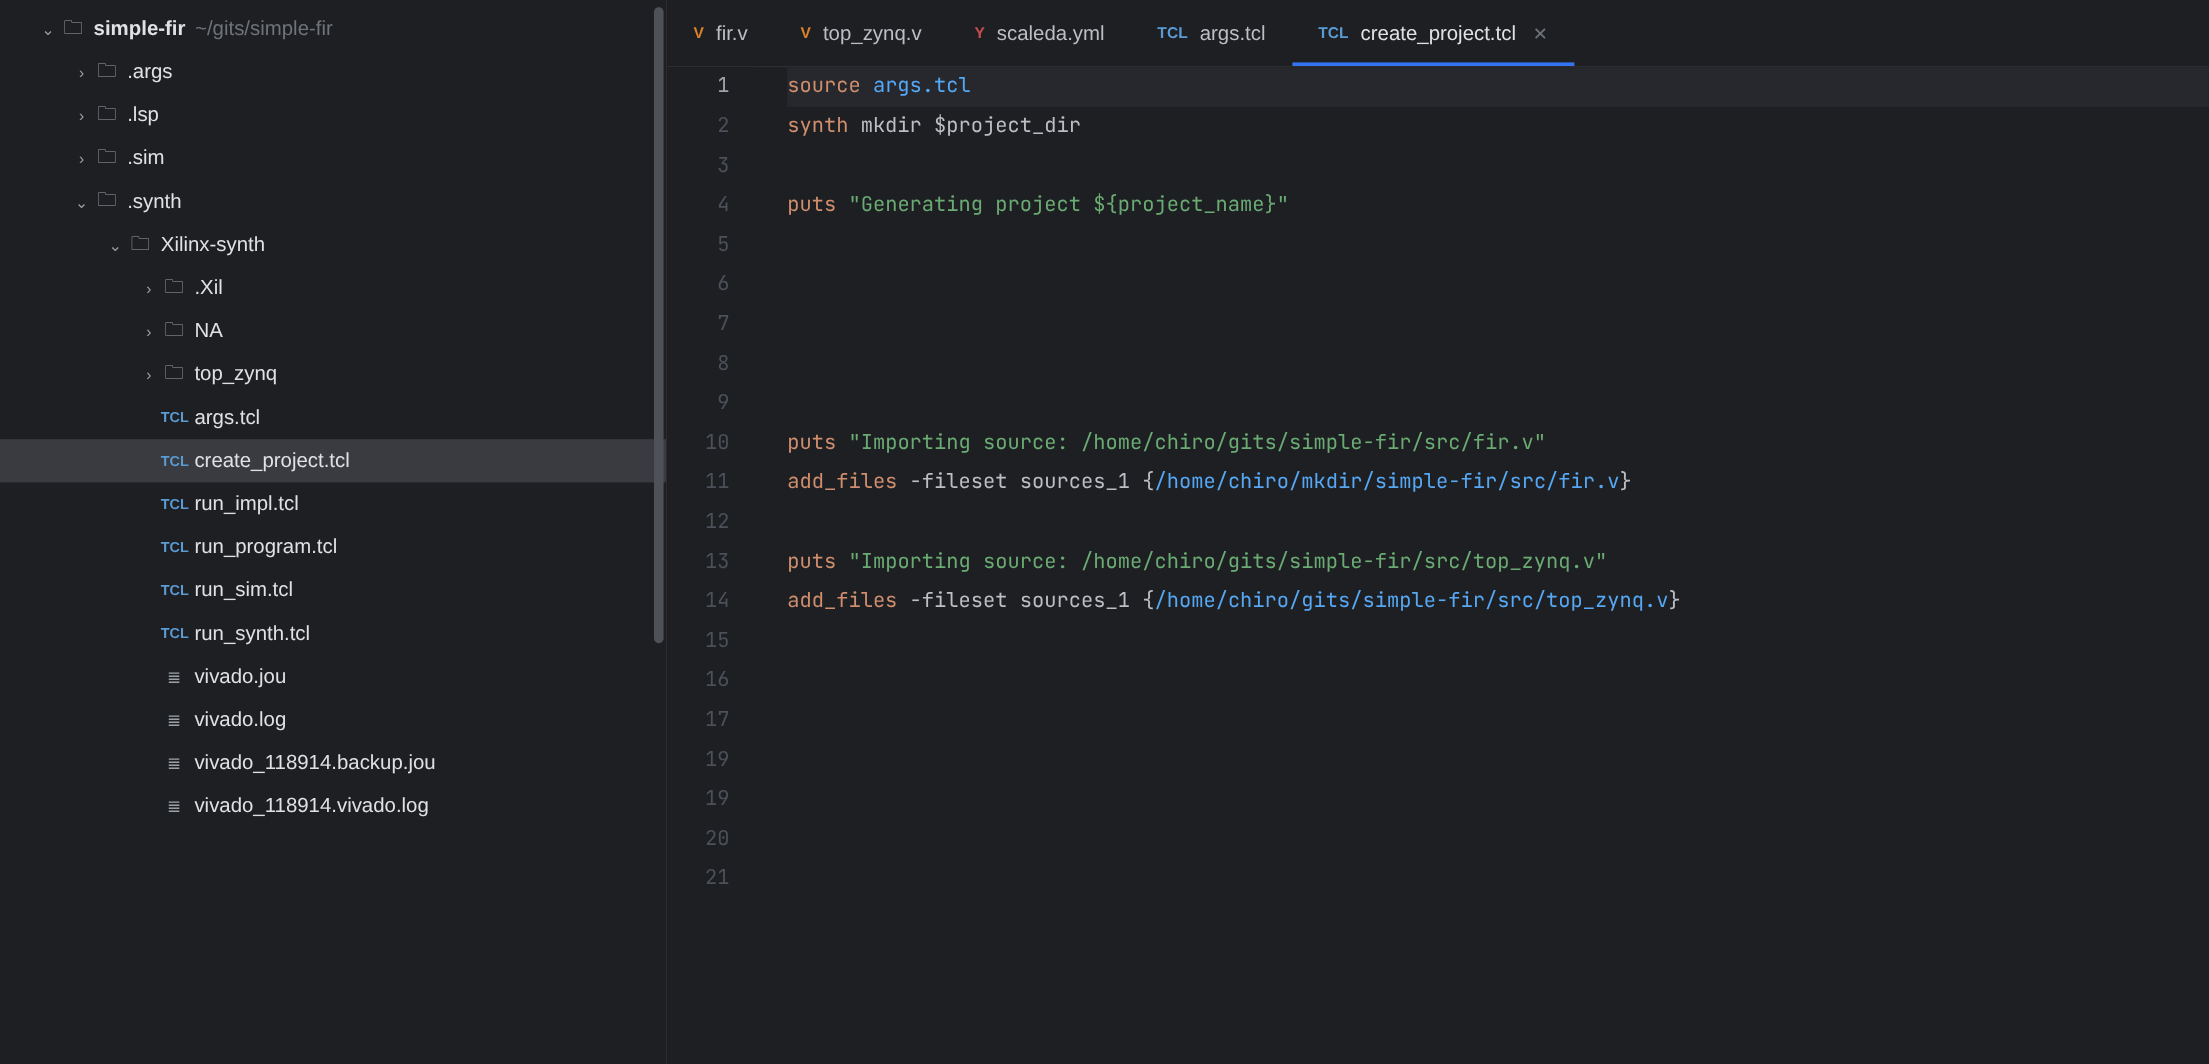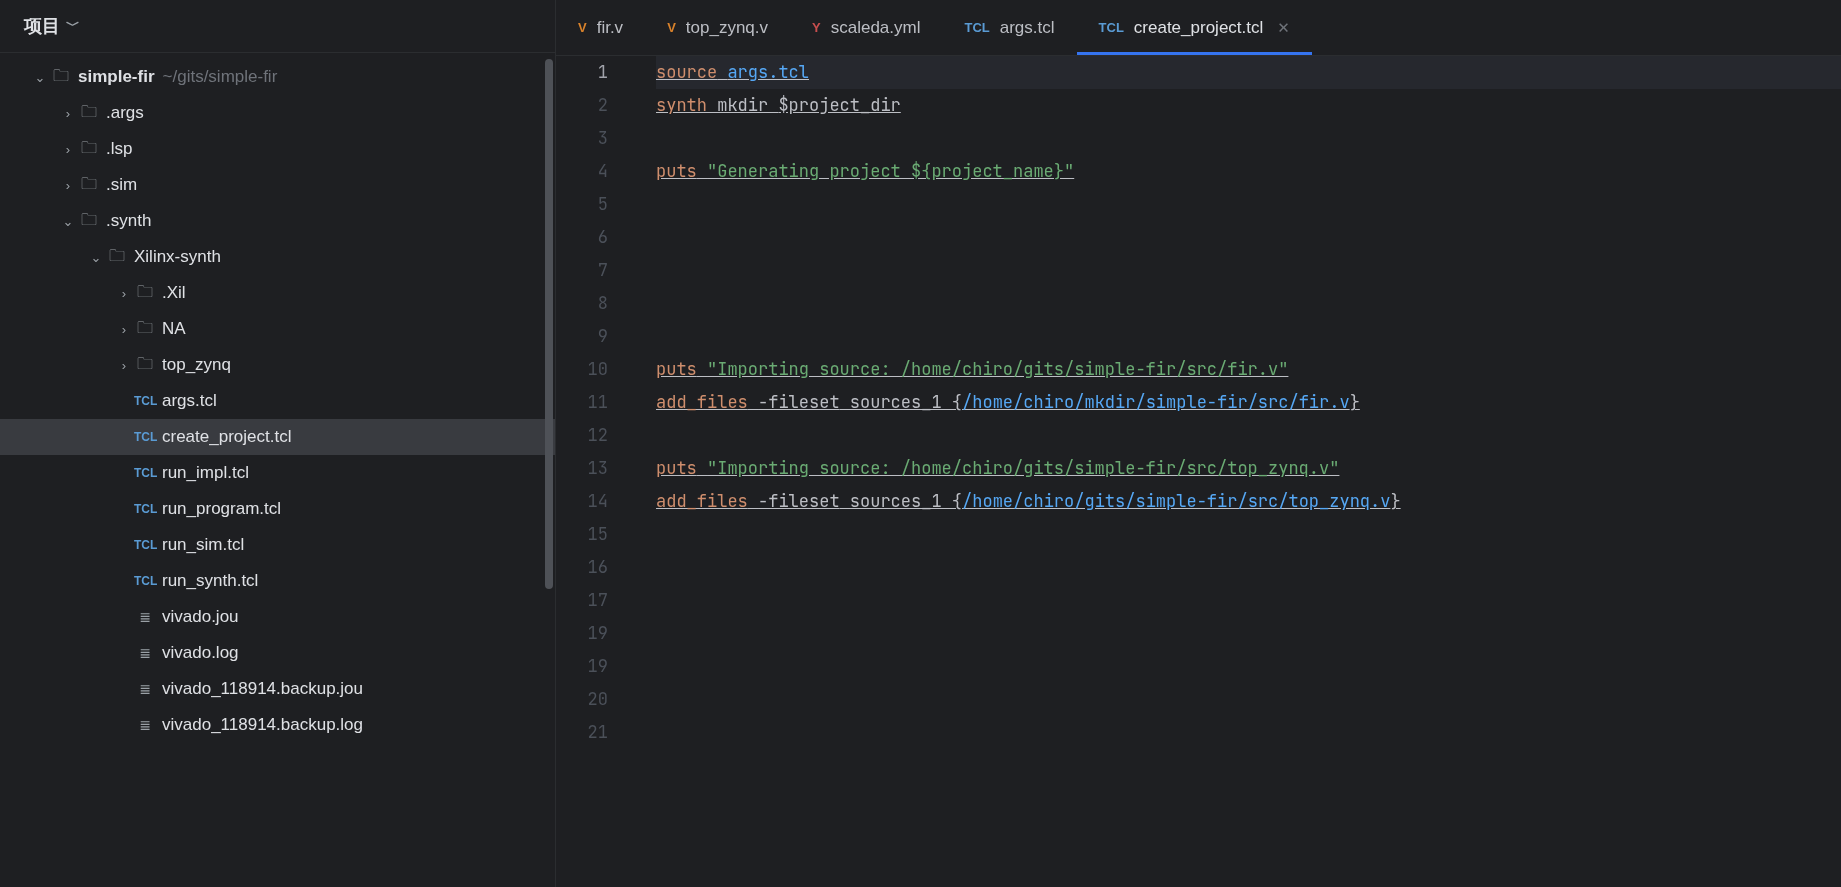--- a/index.html
+++ b/index.html
@@ -134,37 +134,33 @@
     background: #1e1f22;
     user-select: none;
   }
   .gutter .ln { height: 33px; }
   .gutter .ln.current { color: #a1a3ab; }
   .code {
     flex: 1;
     padding-left: 28px;
     color: #bcbec4;
   }
-  .code-line { height: 33px; white-space: pre; text-decoration: underline; }
+  .code-line { height: 33px; white-space: pre; }
   .code-line.current { background: #26282e; }
   .tok-kw { color: #cf8e6d; }
   .tok-str { color: #6aab73; }
   .tok-var { color: #bcbec4; }
   .tok-opt { color: #bcbec4; }
   .tok-call { color: #bcbec4; }
   .tok-path { color: #56a8f5; }
 </style>
 </head>
 <body>
 
 <div class="sidebar">
-  <div class="sidebar-header">
-    <span>项目</span>
-    <span class="chevron">﹀</span>
-  </div>
   <div class="tree">
     <div class="tree-row">
       <span class="indent" style="width:30px"></span>
       <span class="toggle">⌄</span>
       <span class="icon">🗀</span>
       <span class="label bold">simple-fir</span>
       <span class="path-suffix">~/gits/simple-fir</span>
     </div>
     <div id="tree-items">
         <div class="tree-row">
@@ -266,21 +262,21 @@
         <div class="tree-row">
           <span class="indent" style="width: 114px;"></span>
           <span class="toggle"></span>
           <span class="icon txt">≣</span>
           <span class="label">vivado_118914.backup.jou</span>
         </div>
         <div class="tree-row">
           <span class="indent" style="width: 114px;"></span>
           <span class="toggle"></span>
           <span class="icon txt">≣</span>
-          <span class="label">vivado_118914.backup.log</span>
+          <span class="label">vivado_118914.vivado.log</span>
         </div>
       </div>
     <div class="tree-scroll-thumb"></div>
   </div>
 </div>
 
 <div class="editor-area">
   <div class="tabbar" id="tabbar">
       <div class="tab">
         <span class="ticon v">V</span>

